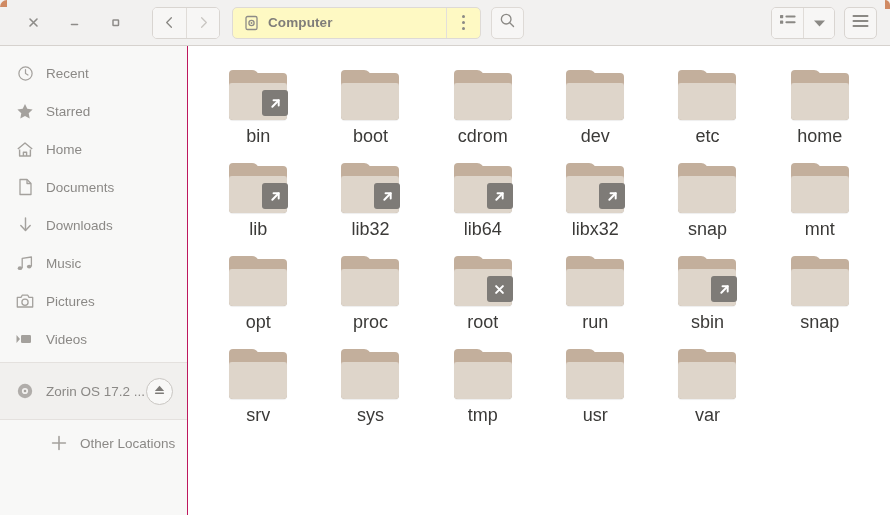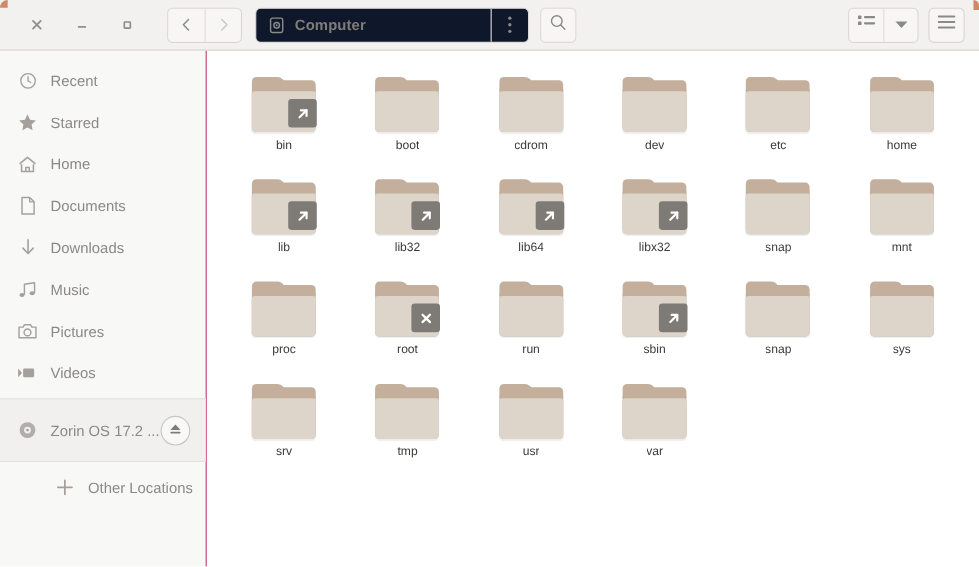--- a/index.html
+++ b/index.html
@@ -81,21 +81,21 @@
   .navbtn.sep { border-left: 1px solid #e0dcd8; }
   .navbtn.disabled { color: #c9c6c2; }
 
   
   .pathbar {
     flex: 1;
     margin-left: 12px;
     height: 32px;
     border: 1px solid #dedad6;
     border-radius: 5px;
-    background: #0f172a;
+    background: #fef9c3;
     display: flex;
     align-items: center;
     position: relative;
     max-width: 432px;
   }
   .path-icon {
     margin-left: 11px;
     color: #8d8b87;
     display: flex; align-items: center;
   }
@@ -308,21 +308,21 @@
     border-radius: 3px;
     display: flex;
     align-items: center;
     justify-content: center;
     color: #ffffff;
   }
   .emblem.file-emb { right: -1px; bottom: 0px; }
 
   .label {
     margin-top: 6px;
-    font-size: 11px;
+    font-size: 18px;
     color: #3b3a38;
     text-align: center;
     max-width: 112px;
     overflow: hidden;
     white-space: nowrap;
     text-overflow: ellipsis;
   }
 </style>
 </head>
 <body>
@@ -691,20 +691,30 @@
             <div class="label">mnt</div>
           </div>
           <div class="cell">
             <div class="icon-wrap">
               <div class="folder">
                 <div class="back"></div>
                 <div class="tab"></div>
                 <div class="front"></div>
               </div>
             </div>
+            <div class="label">opt</div>
+          </div>
+          <div class="cell">
+            <div class="icon-wrap">
+              <div class="folder">
+                <div class="back"></div>
+                <div class="tab"></div>
+                <div class="front"></div>
+              </div>
+            </div>
             <div class="label">proc</div>
           </div>
           <div class="cell">
             <div class="icon-wrap">
               <div class="folder">
                 <div class="back"></div>
                 <div class="tab"></div>
                 <div class="front"></div>
               </div>
               <div class="emblem">
@@ -752,31 +762,31 @@
             <div class="label">snap</div>
           </div>
           <div class="cell">
             <div class="icon-wrap">
               <div class="folder">
                 <div class="back"></div>
                 <div class="tab"></div>
                 <div class="front"></div>
               </div>
             </div>
+            <div class="label">srv</div>
+          </div>
+          <div class="cell">
+            <div class="icon-wrap">
+              <div class="folder">
+                <div class="back"></div>
+                <div class="tab"></div>
+                <div class="front"></div>
+              </div>
+            </div>
             <div class="label">sys</div>
-          </div>
-          <div class="cell">
-            <div class="icon-wrap">
-              <div class="folder">
-                <div class="back"></div>
-                <div class="tab"></div>
-                <div class="front"></div>
-              </div>
-            </div>
-            <div class="label">srv</div>
           </div>
           <div class="cell">
             <div class="icon-wrap">
               <div class="folder">
                 <div class="back"></div>
                 <div class="tab"></div>
                 <div class="front"></div>
               </div>
             </div>
             <div class="label">tmp</div>

